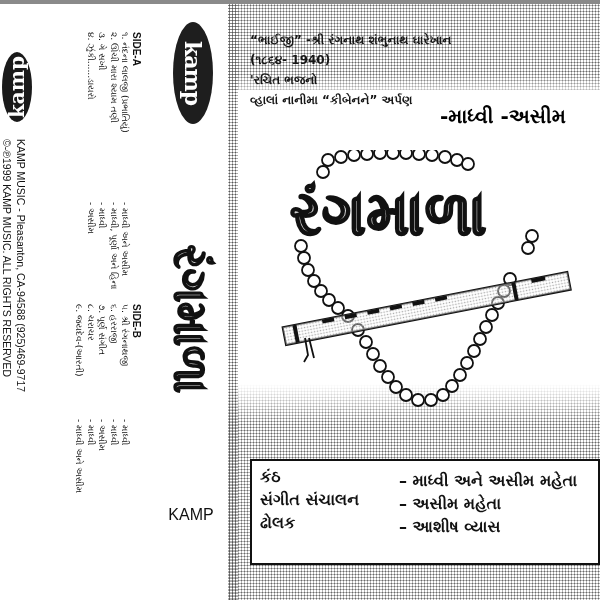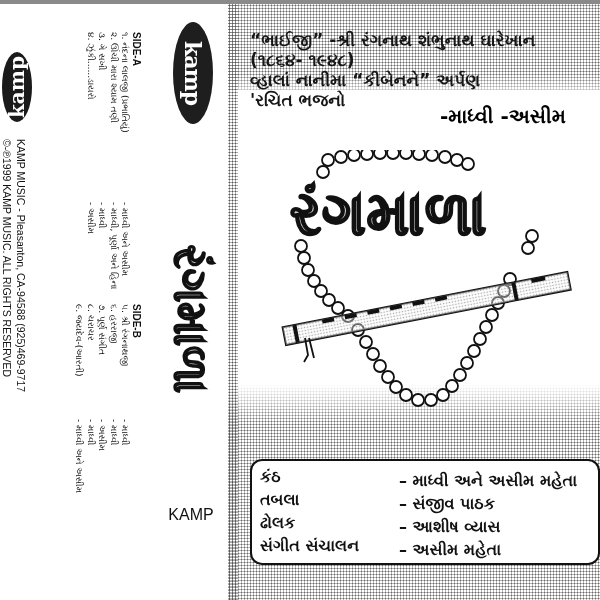--- a/index.html
+++ b/index.html
@@ -82,34 +82,34 @@
     .dot-bottom-fade {
       position: absolute; left: 0; top: 380px; width: 372px; height: 40px;
       background: linear-gradient(#ffffff, #ffffff00);
     }
     .dot-left-strip {
       position: absolute; left: 0; top: 0; width: 10px; height: 596px;
       background-image: radial-gradient(#555 0.9px, transparent 1.1px);
       background-size: 3px 3px;
     }
 
-    .dedication { position: absolute; left: 22px; top: 26px; font-size: 17px; line-height: 20px; font-weight: bold; color: #161616; }
+    .dedication { position: absolute; left: 22px; top: 26px; font-size: 12px; line-height: 20px; font-weight: bold; color: #161616; }
     .dedication div { white-space: nowrap; }
     .ded-sign { position: absolute; left: 212px; top: 100px; font-size: 20px; font-weight: bold; white-space: nowrap; color: #000000; }
 
     .artwork { position: absolute; left: 0; top: 146px; width: 372px; height: 280px; }
     .main-title {
       position: absolute; left: 62px; top: 28px; font-size: 60px; font-weight: bold;
       color: #cfcfcf; -webkit-text-stroke: 2.5px #111; white-space: nowrap;
       font-family: "DejaVu Serif", serif; letter-spacing: 1px;
     }
 
     .credits {
       position: absolute; left: 22px; top: 455px; width: 350px; height: 106px;
-      background: #fff; border: 2.5px solid #111; border-radius: 12px;
+      background: #fff; border: 2.5px solid #111; border-radius: 0;
       padding: 6px 8px;
     }
     .credit-row { position: relative; height: 23px; font-size: 16px; font-weight: bold; white-space: nowrap; }
     .credit-role { position: absolute; left: 0; top: 0; }
     .credit-name { position: absolute; left: 139px; top: 4px; }
   </style>
 </head>
 <body>
 
 <div class="top-edge"></div>
@@ -191,23 +191,23 @@
 
 <div class="cover">
   <div class="dot-top"></div>
   <div class="dot-fade"></div>
   <div class="dot-bottom"></div>
   <div class="dot-bottom-fade"></div>
   <div class="dot-left-strip"></div>
 
   <div class="dedication">
     <div>“ભાઈજી” -શ્રી રંગનાથ શંભુનાથ ઘારેખાન</div>
-    <div>(૧૮૬૪- ૧૯૪૮)</div>
+    <div>(૧૮૬૪- 1940)</div>
+    <div>'રચિત ભજનો</div>
     <div>વ્હાલાં નાનીમા “કીબેનને” અર્પણ</div>
-    <div>'રચિત ભજનો</div>
   </div>
   <div class="ded-sign">-માધ્વી -અસીમ</div>
 
   <div class="artwork">
 
     <svg width="372" height="280" viewBox="0 0 372 280" style="position:absolute;left:0;top:0;">
       <g fill="#fff" stroke="#111" stroke-width="1.8">
         <circle cx="100" cy="10" r="6"></circle>
           <circle cx="113" cy="7" r="6"></circle>
           <circle cx="126" cy="5" r="6"></circle>
@@ -278,25 +278,21 @@
       <path d="M81 188 L86 208" stroke="#111" stroke-width="1.8" fill="none"></path>
     </svg>
   </div>
 
   <div class="credits">
     <div class="credit-row">
       <span class="credit-role">કંઠ</span>
       <span class="credit-name">– માધ્વી અને અસીમ મહેતા</span>
     </div>
     <div class="credit-row">
-      <span class="credit-role">તબલા</span>
-      <span class="credit-name">– સંજીવ પાઠક</span>
+      <span class="credit-role">સંગીત સંચાલન</span>
+      <span class="credit-name">– અસીમ મહેતા</span>
     </div>
     <div class="credit-row">
       <span class="credit-role">ઢોલક</span>
       <span class="credit-name">– આશીષ વ્યાસ</span>
     </div>
-    <div class="credit-row">
-      <span class="credit-role">સંગીત સંચાલન</span>
-      <span class="credit-name">– અસીમ મહેતા</span>
-    </div>
   </div>
 </div>
 
 </body></html>

